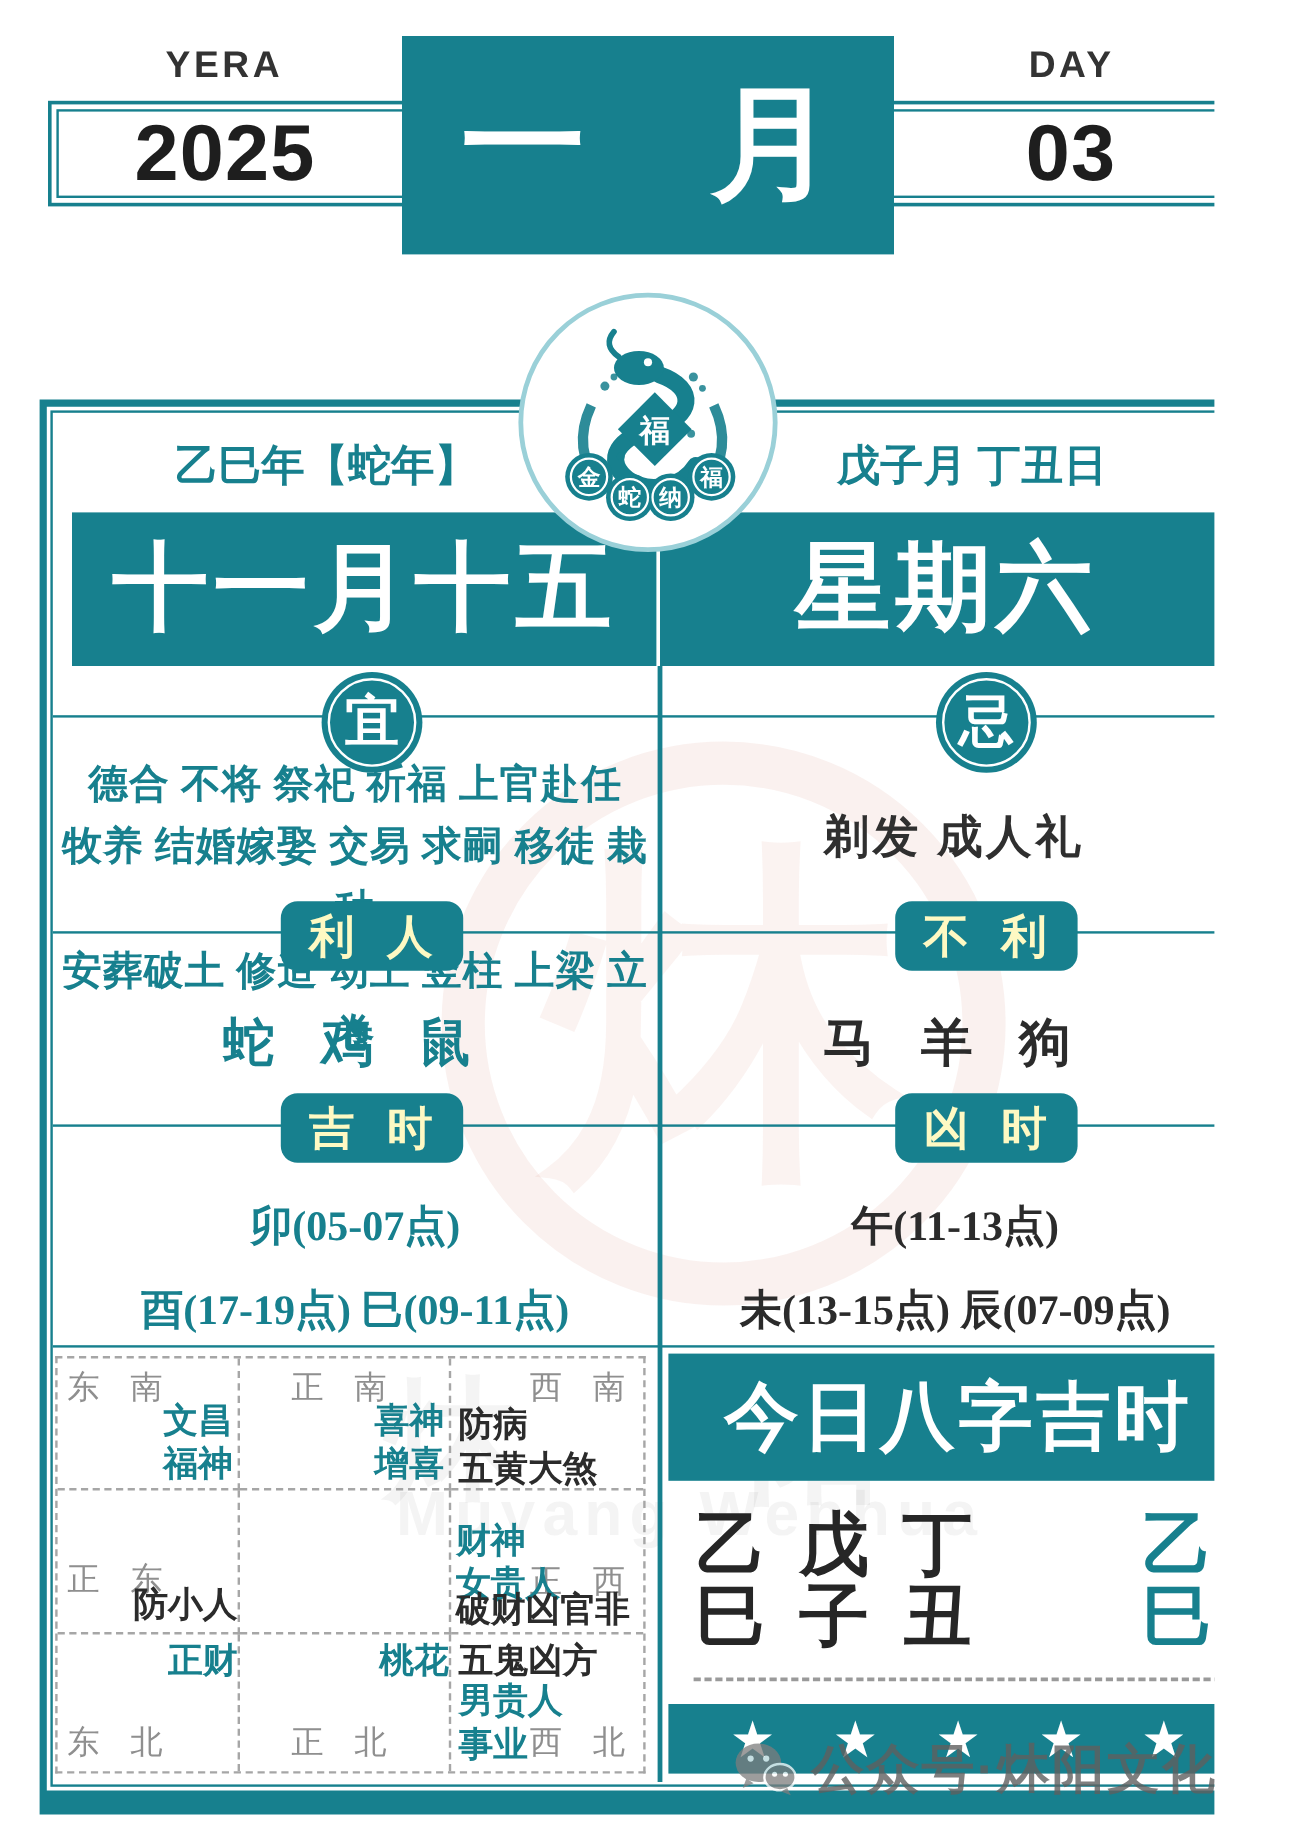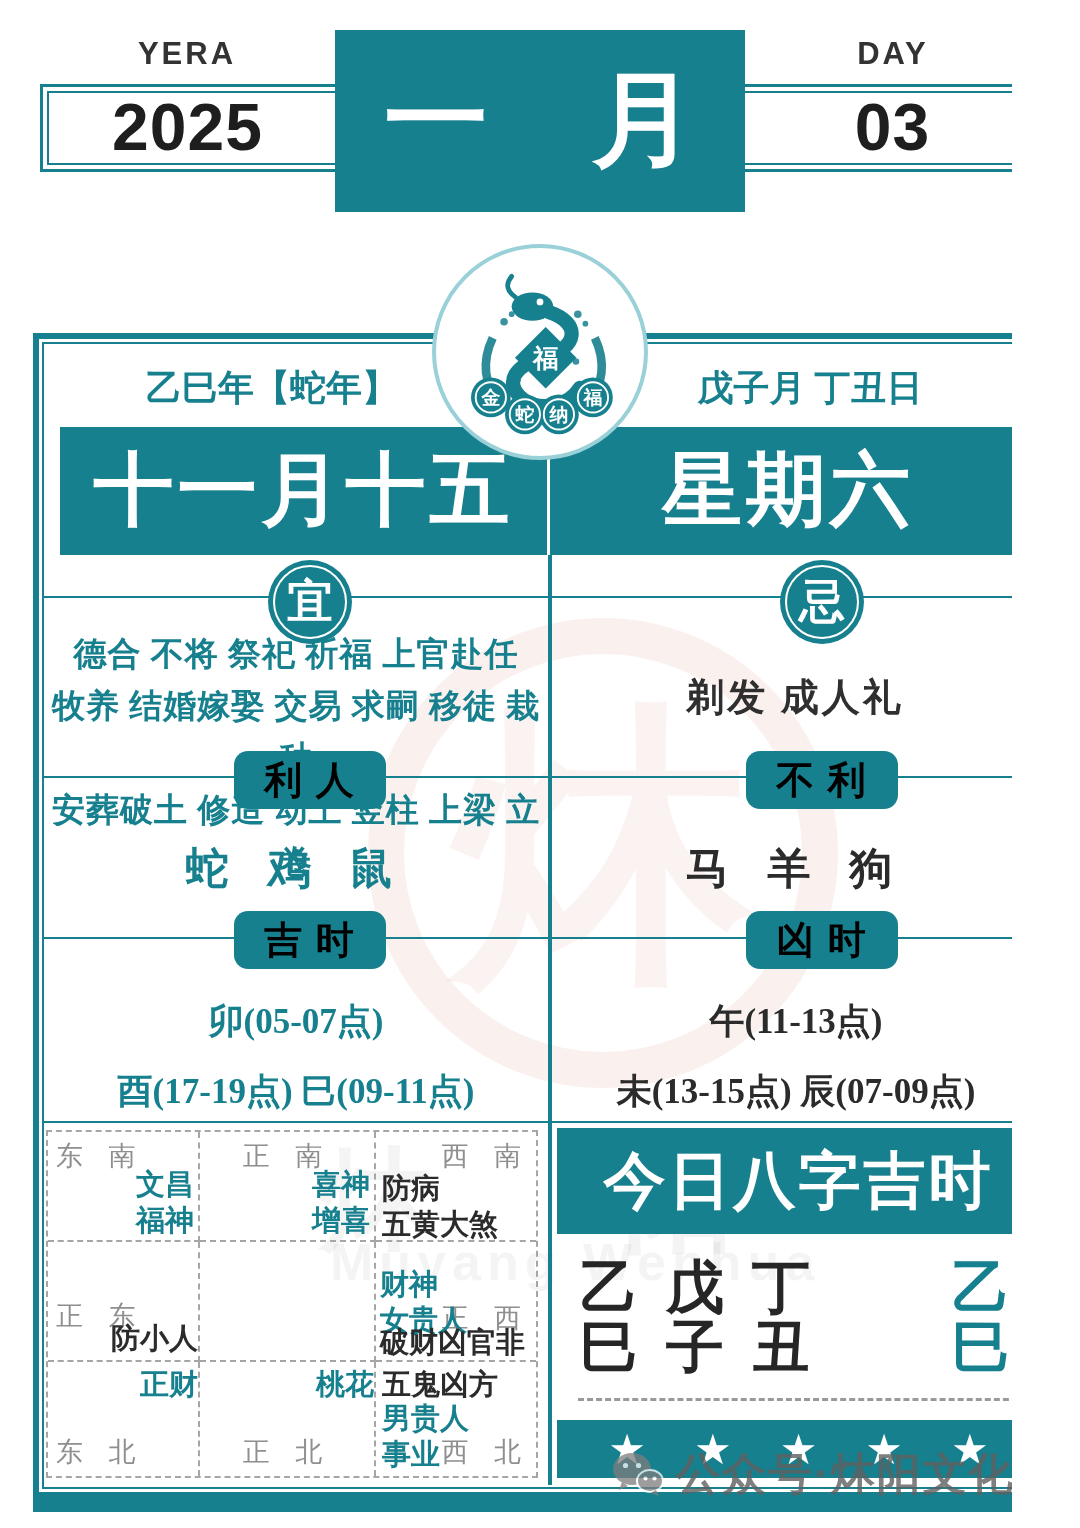--- a/index.html
+++ b/index.html
@@ -65,22 +65,22 @@
   
   .hline { position:absolute; left:44px; width:982px; height:2px; background:#17808e; z-index:2; }
   .vline { position:absolute; left:548px; top:555px; width:4px; height:930px; background:#17808e; z-index:2; }
 
   
   .badge-circle { position:absolute; width:84px; height:84px; border-radius:50%;
     background:#17808e; color:#fff; display:flex; align-items:center; justify-content:center;
     font-size:46px; font-weight:bold; z-index:4; font-family:"Liberation Serif", serif; }
   .badge-circle::after { content:""; position:absolute; inset:5px; border:2px solid #fff; border-radius:50%; }
   .badge-rect { position:absolute; width:152px; height:58px; border-radius:14px;
-    background:#17808e; color:#000000; display:flex; align-items:center; justify-content:center;
-    font-size:38px; font-weight:bold; letter-spacing:2px; z-index:4; font-family:Liberation Serif, serif; }
+    background:#17808e; color:#fef9c3; display:flex; align-items:center; justify-content:center;
+    font-size:38px; font-weight:bold; letter-spacing:2px; z-index:4; font-family:Liberation Mono, monospace; }
 
   
   .col-text { position:absolute; text-align:center; z-index:3; font-family:"Liberation Serif", serif; }
   .yi-list { left:50px; top:628px; width:492px; color:#17808e; font-weight:bold;
     font-size:33px; line-height:52px; letter-spacing:1px; }
   .ji-text { left:560px; top:672px; width:470px; color:#2f2f2f; font-size:38px;
     font-weight:bold; letter-spacing:3px; }
   .zodiac { top:840px; width:480px; font-size:43px; font-weight:bold; letter-spacing:14px; }
   .zodiac.good { left:56px; color:#17808e; }
   .zodiac.bad { left:556px; color:#2b2b2b; }

